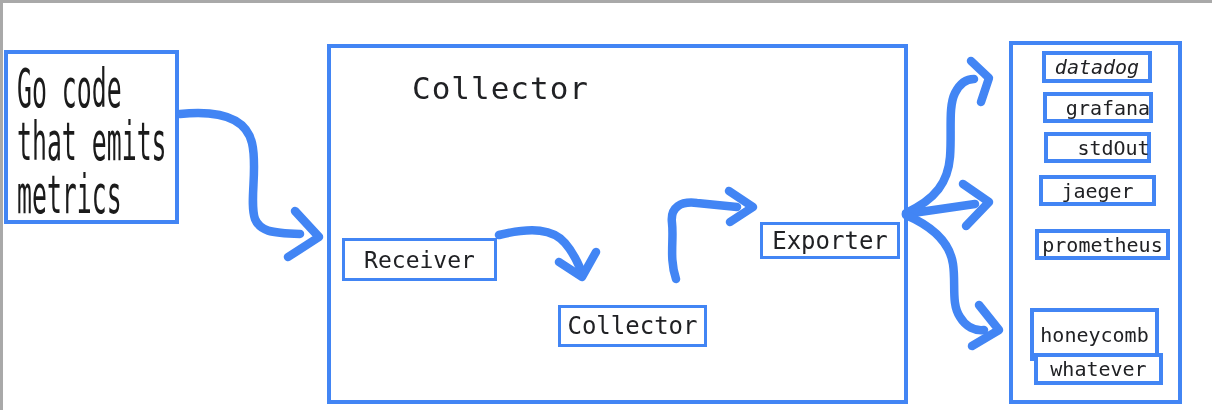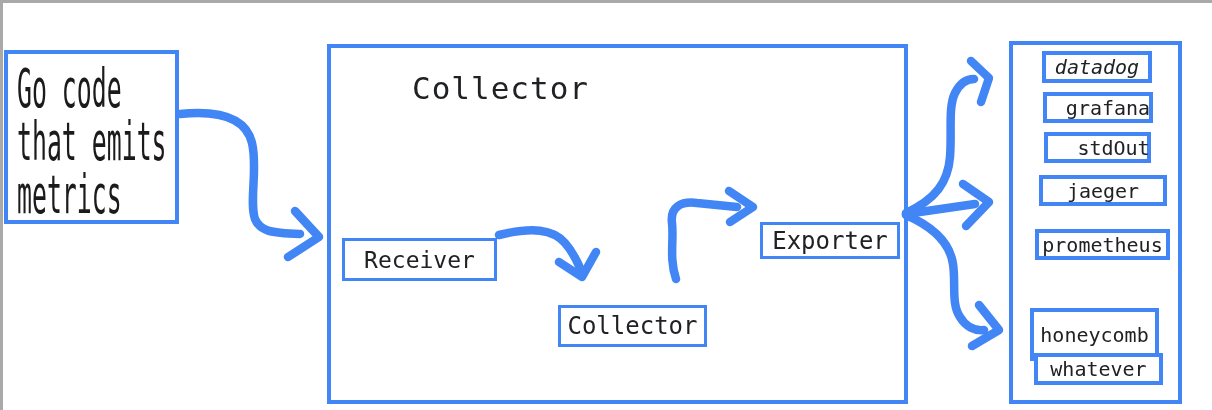--- a/index.html
+++ b/index.html
@@ -40,21 +40,21 @@
   .receiver-box {left:342px;top:217px;width:155px;height:43px;border-width:3.5px;font-size:23px;}
   .processor-box{left:558px;top:284px;width:149px;height:42px;border-width:3.5px;font-size:24px;}
   .exporter-box {left:760px;top:201px;width:140px;height:37px;border-width:3.5px;font-size:24px;}
 
   
   .dest-outer{left:1009px;top:20px;width:173px;height:363px;}
   .dest{border-width:4px;font-size:20px;}
   .d0{left:1042px;top:30px; width:110px;height:32px;font-style:italic;}
   .d1{left:1043px;top:71px; width:110px;height:31px;padding-left:20px;}
   .d2{left:1044px;top:111px;width:107px;height:31px;padding-left:32px;}
-  .d3{left:1039px;top:154px;width:128px;height:31px;}
+  .d3{left:1039px;top:154px;width:117px;height:31px;}
   .d4{left:1035px;top:208px;width:135px;height:31px;}
   .d5{left:1032px;top:249px;width:136px;height:31px;}
   .d6{left:1030px;top:287px;width:129px;height:53px;}
   .d7{left:1034px;top:332px;width:129px;height:32px;}
 
   svg.arrows{position:absolute;left:0;top:0;pointer-events:none;}
   svg.arrows path{
     fill:none;stroke:var(--blue);
     stroke-width:8.5;stroke-linecap:round;stroke-linejoin:round;
   }

